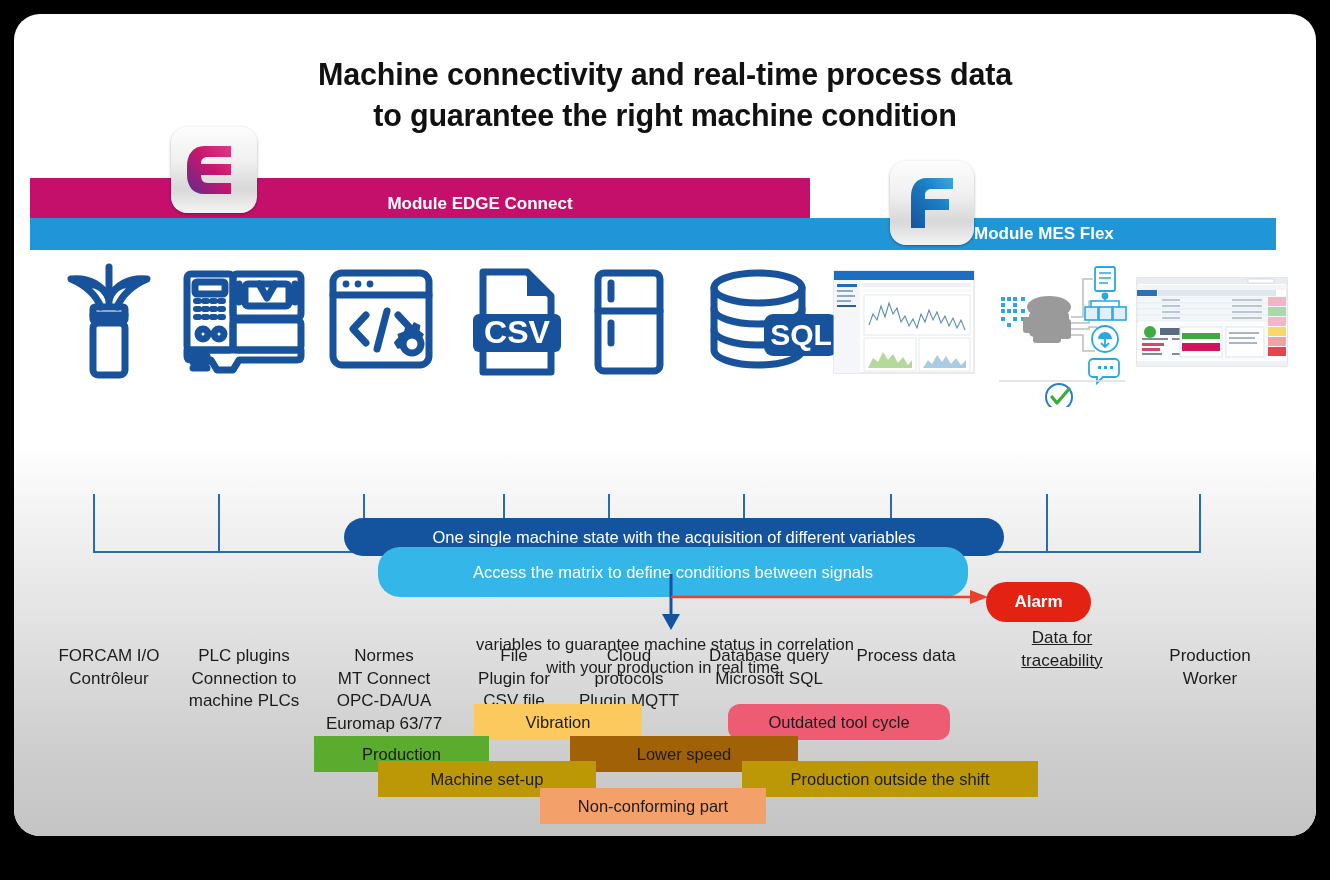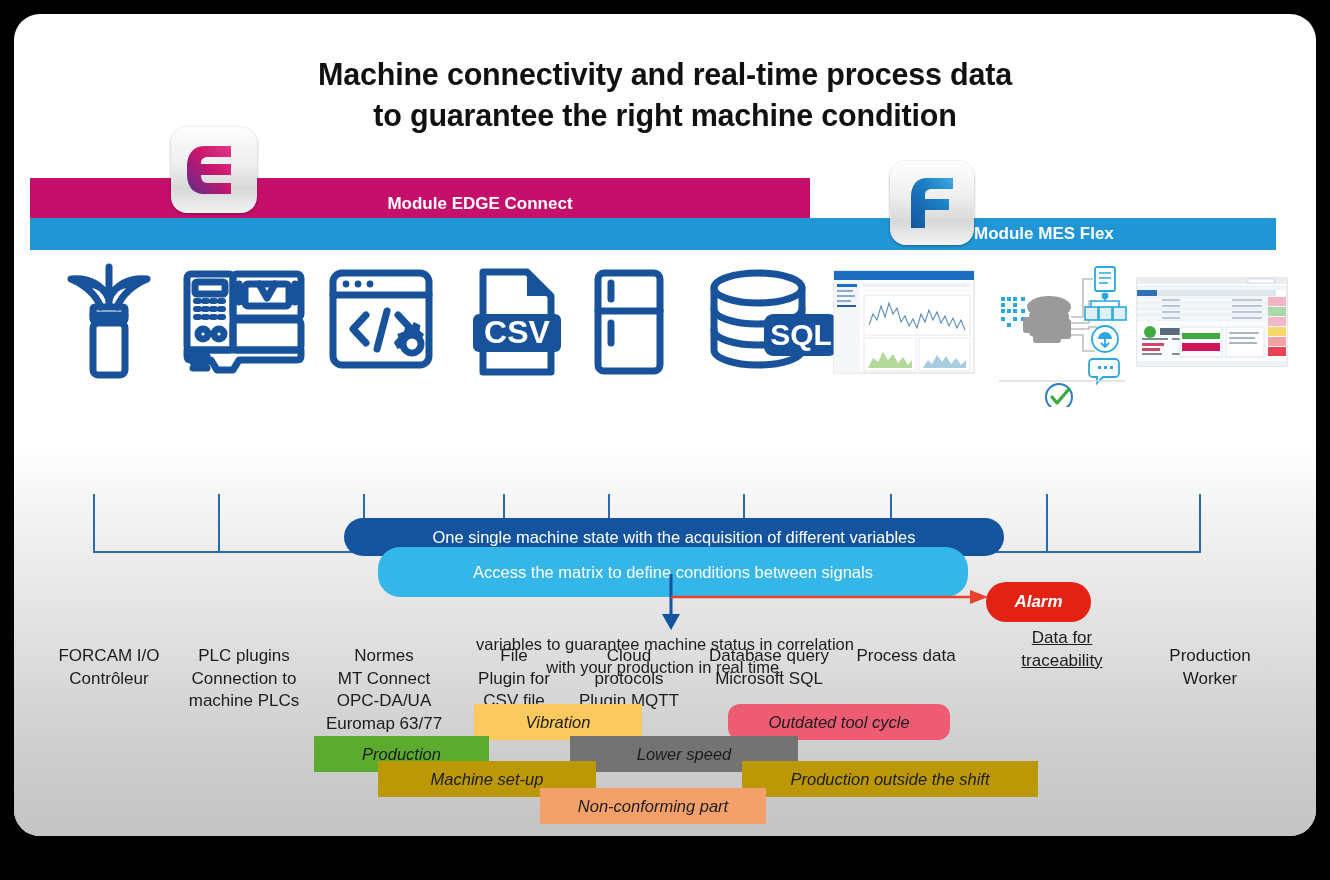--- a/index.html
+++ b/index.html
@@ -92,21 +92,21 @@
   #desc {
     position: absolute; left: 0; top: 619px; width: 100%;
     text-align: center; font-size: 16.5px; color: #1c1c1c; line-height: 1.38;
   }
   #desc span { display: block; }
 
   
   #timeline { position: absolute; left: 0; top: 690px; width: 100%; height: 130px; }
   .blk {
     position: absolute; display: flex; align-items: center; justify-content: center;
-    font-size: 16.5px; color: #1c1c1c; height: 36px; white-space: nowrap; font-style: italic;
+    font-size: 16.5px; color: #1c1c1c; height: 36px; white-space: nowrap;
   }
 </style>
 </head>
 <body>
 
 <div id="card">
   <div id="wash"></div>
 
   <div id="title">
     <span>Machine connectivity and real-time process data</span>
@@ -447,40 +447,40 @@
     <g stroke="#14539e" stroke-width="3" fill="none">
       <path d="M657 0 V40"></path>
     </g>
     <polygon points="648,40 666,40 657,56" fill="#14539e"></polygon>
     <g stroke="#e8412c" stroke-width="2.4" fill="none">
       <path d="M657 23 H958"></path>
     </g>
     <polygon points="956,16 974,23 956,30" fill="#e8412c"></polygon>
   </svg>
 
-  <div id="alarm" style="background: rgb(227, 34, 19); font-style: italic;">
+  <div id="alarm" style="background: rgb(227, 34, 19);">
     <span>Alarm</span>
   </div>
 
   <div id="desc">
     <span>variables to guarantee machine status in correlation</span>
     <span>with your production in real time.</span>
   </div>
 
   <div id="timeline">
       <div class="blk" style="left: 460px; top: 0px; width: 168px; background: rgb(251, 201, 94);">
         <span>Vibration</span>
       </div>
       <div class="blk" style="left: 714px; top: 0px; width: 222px; background: rgb(237, 92, 115); border-radius: 12px;">
         <span>Outdated tool cycle</span>
       </div>
       <div class="blk" style="left: 300px; top: 32px; width: 175px; background: rgb(91, 171, 46);">
         <span>Production</span>
       </div>
-      <div class="blk" style="left: 556px; top: 32px; width: 228px; background: #737373;">
+      <div class="blk" style="left: 556px; top: 32px; width: 228px; background: #a16207;">
         <span>Lower speed</span>
       </div>
       <div class="blk" style="left: 364px; top: 57px; width: 218px; background: rgb(189, 152, 6);">
         <span>Machine set-up</span>
       </div>
       <div class="blk" style="left: 728px; top: 57px; width: 296px; background: rgb(189, 152, 6);">
         <span>Production outside the shift</span>
       </div>
       <div class="blk" style="left: 526px; top: 84px; width: 226px; background: rgb(244, 160, 106);">
         <span>Non-conforming part</span>

